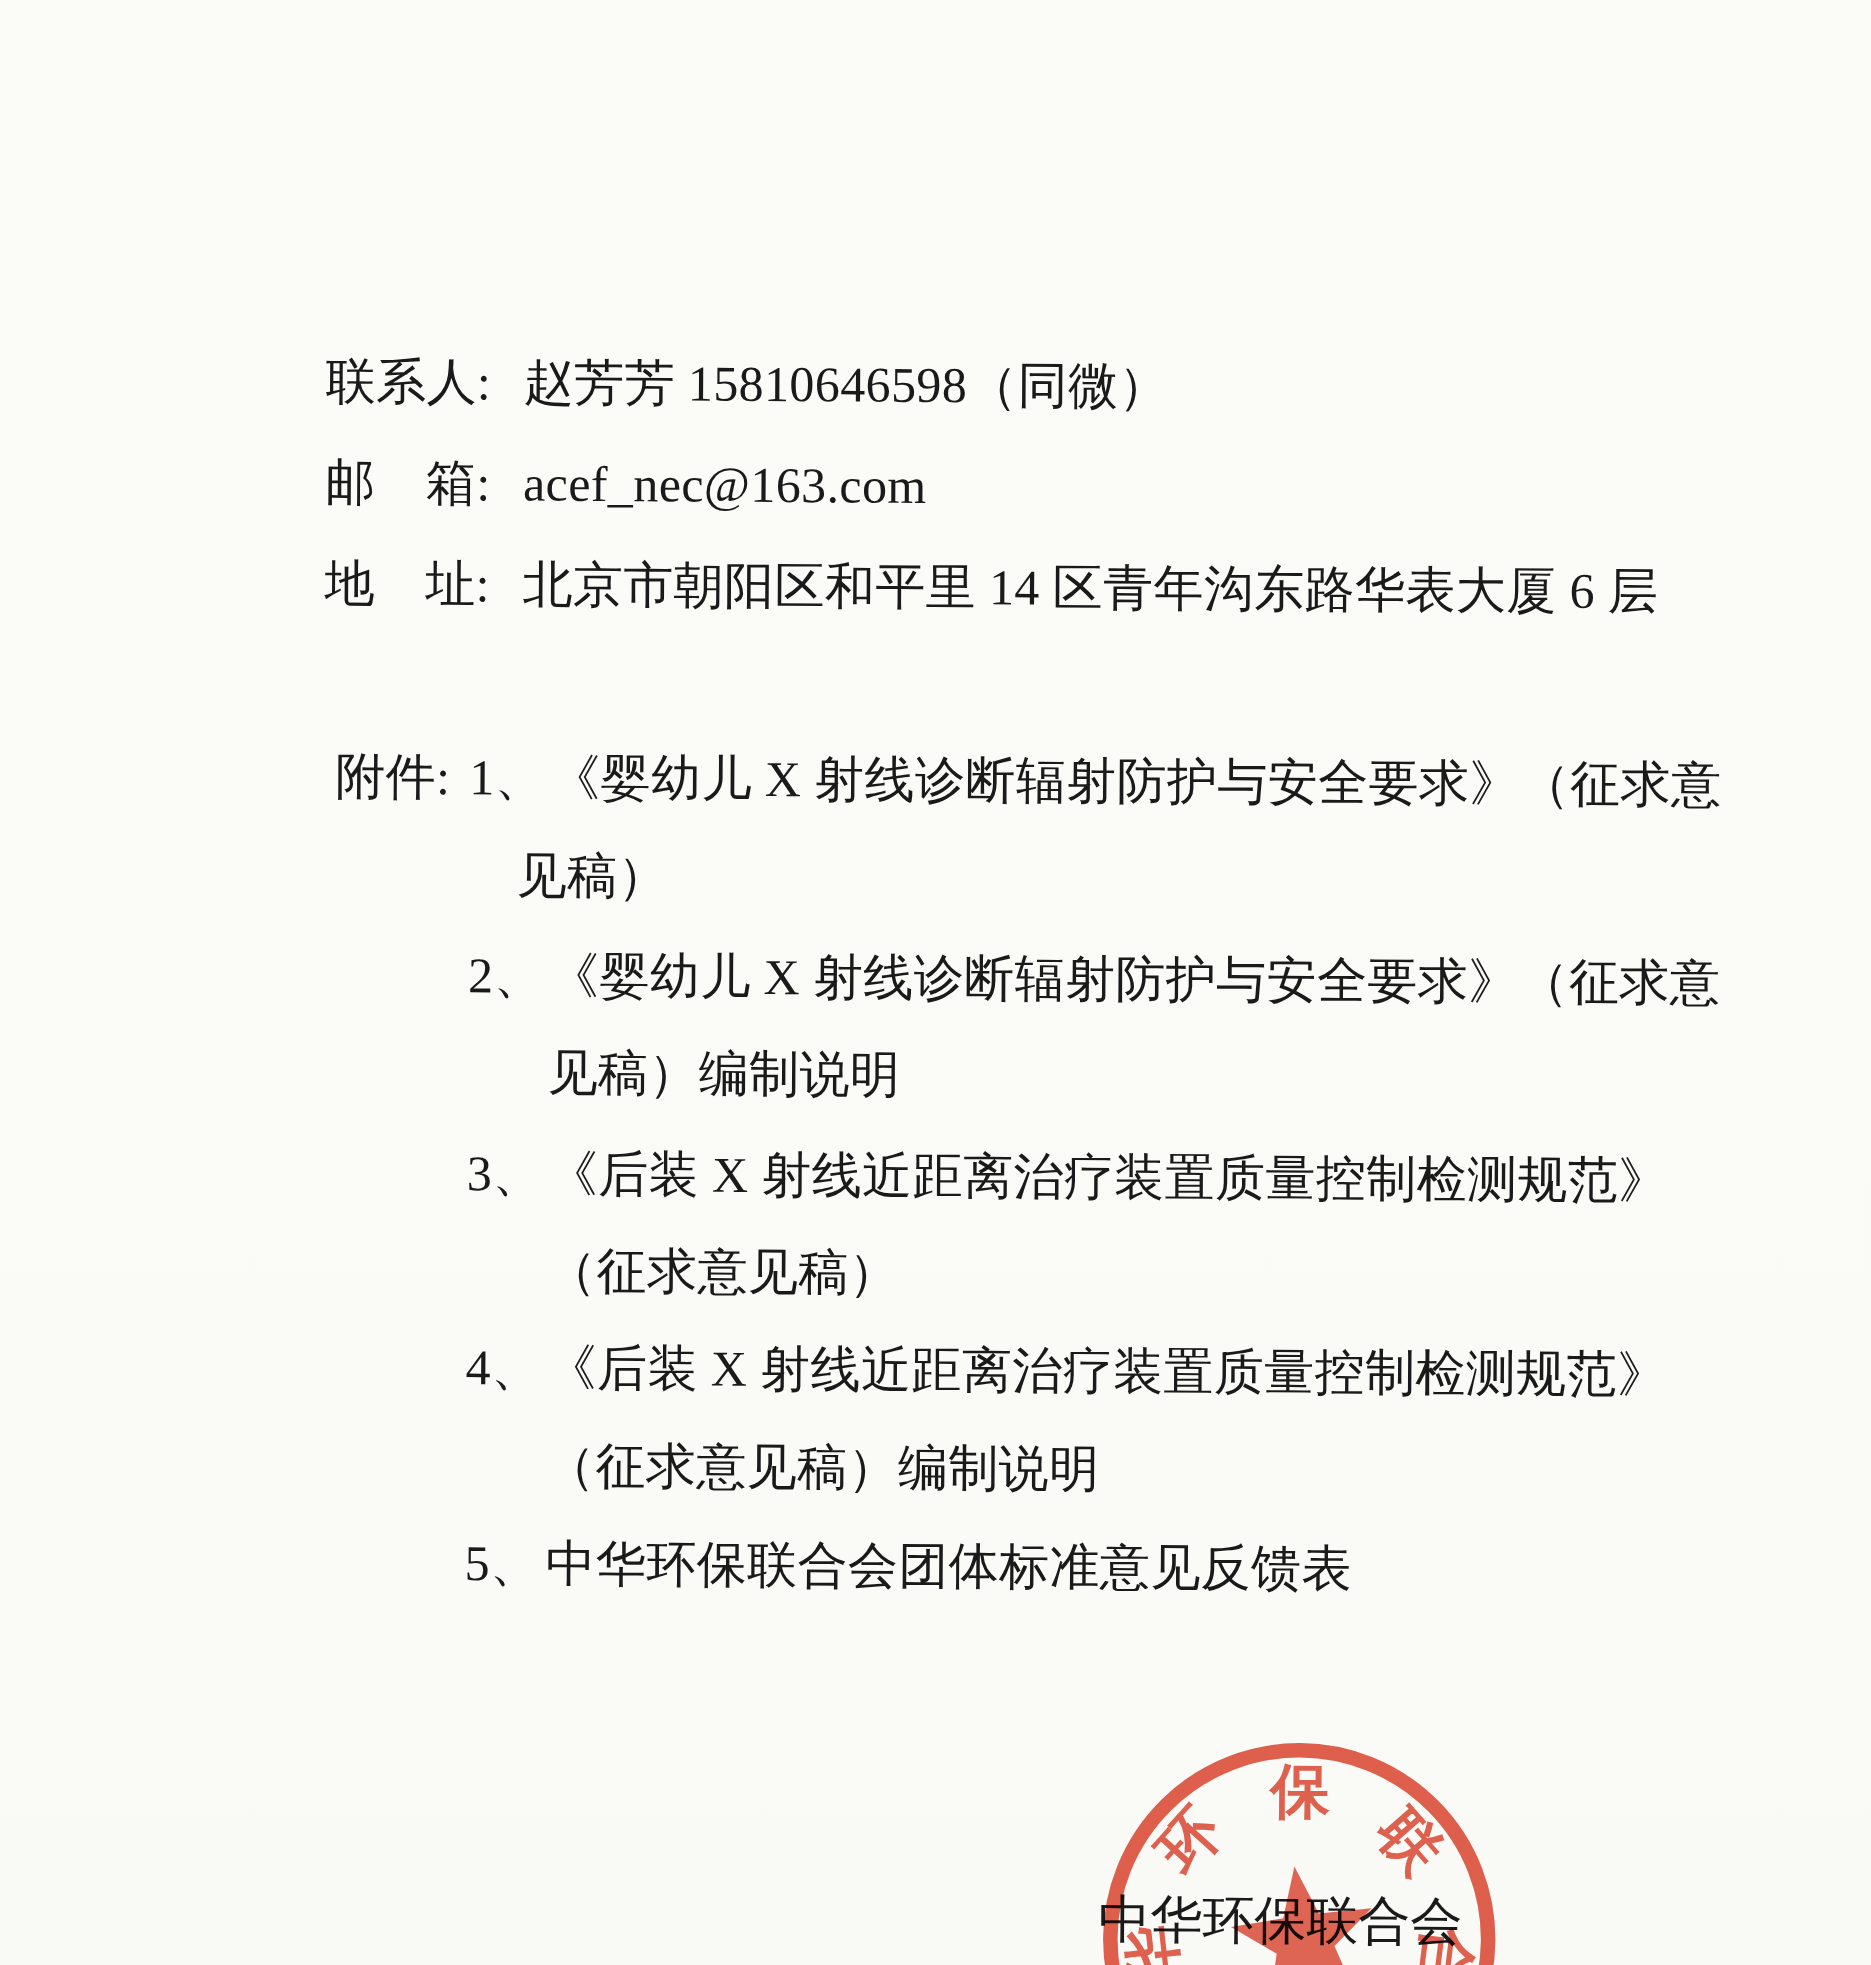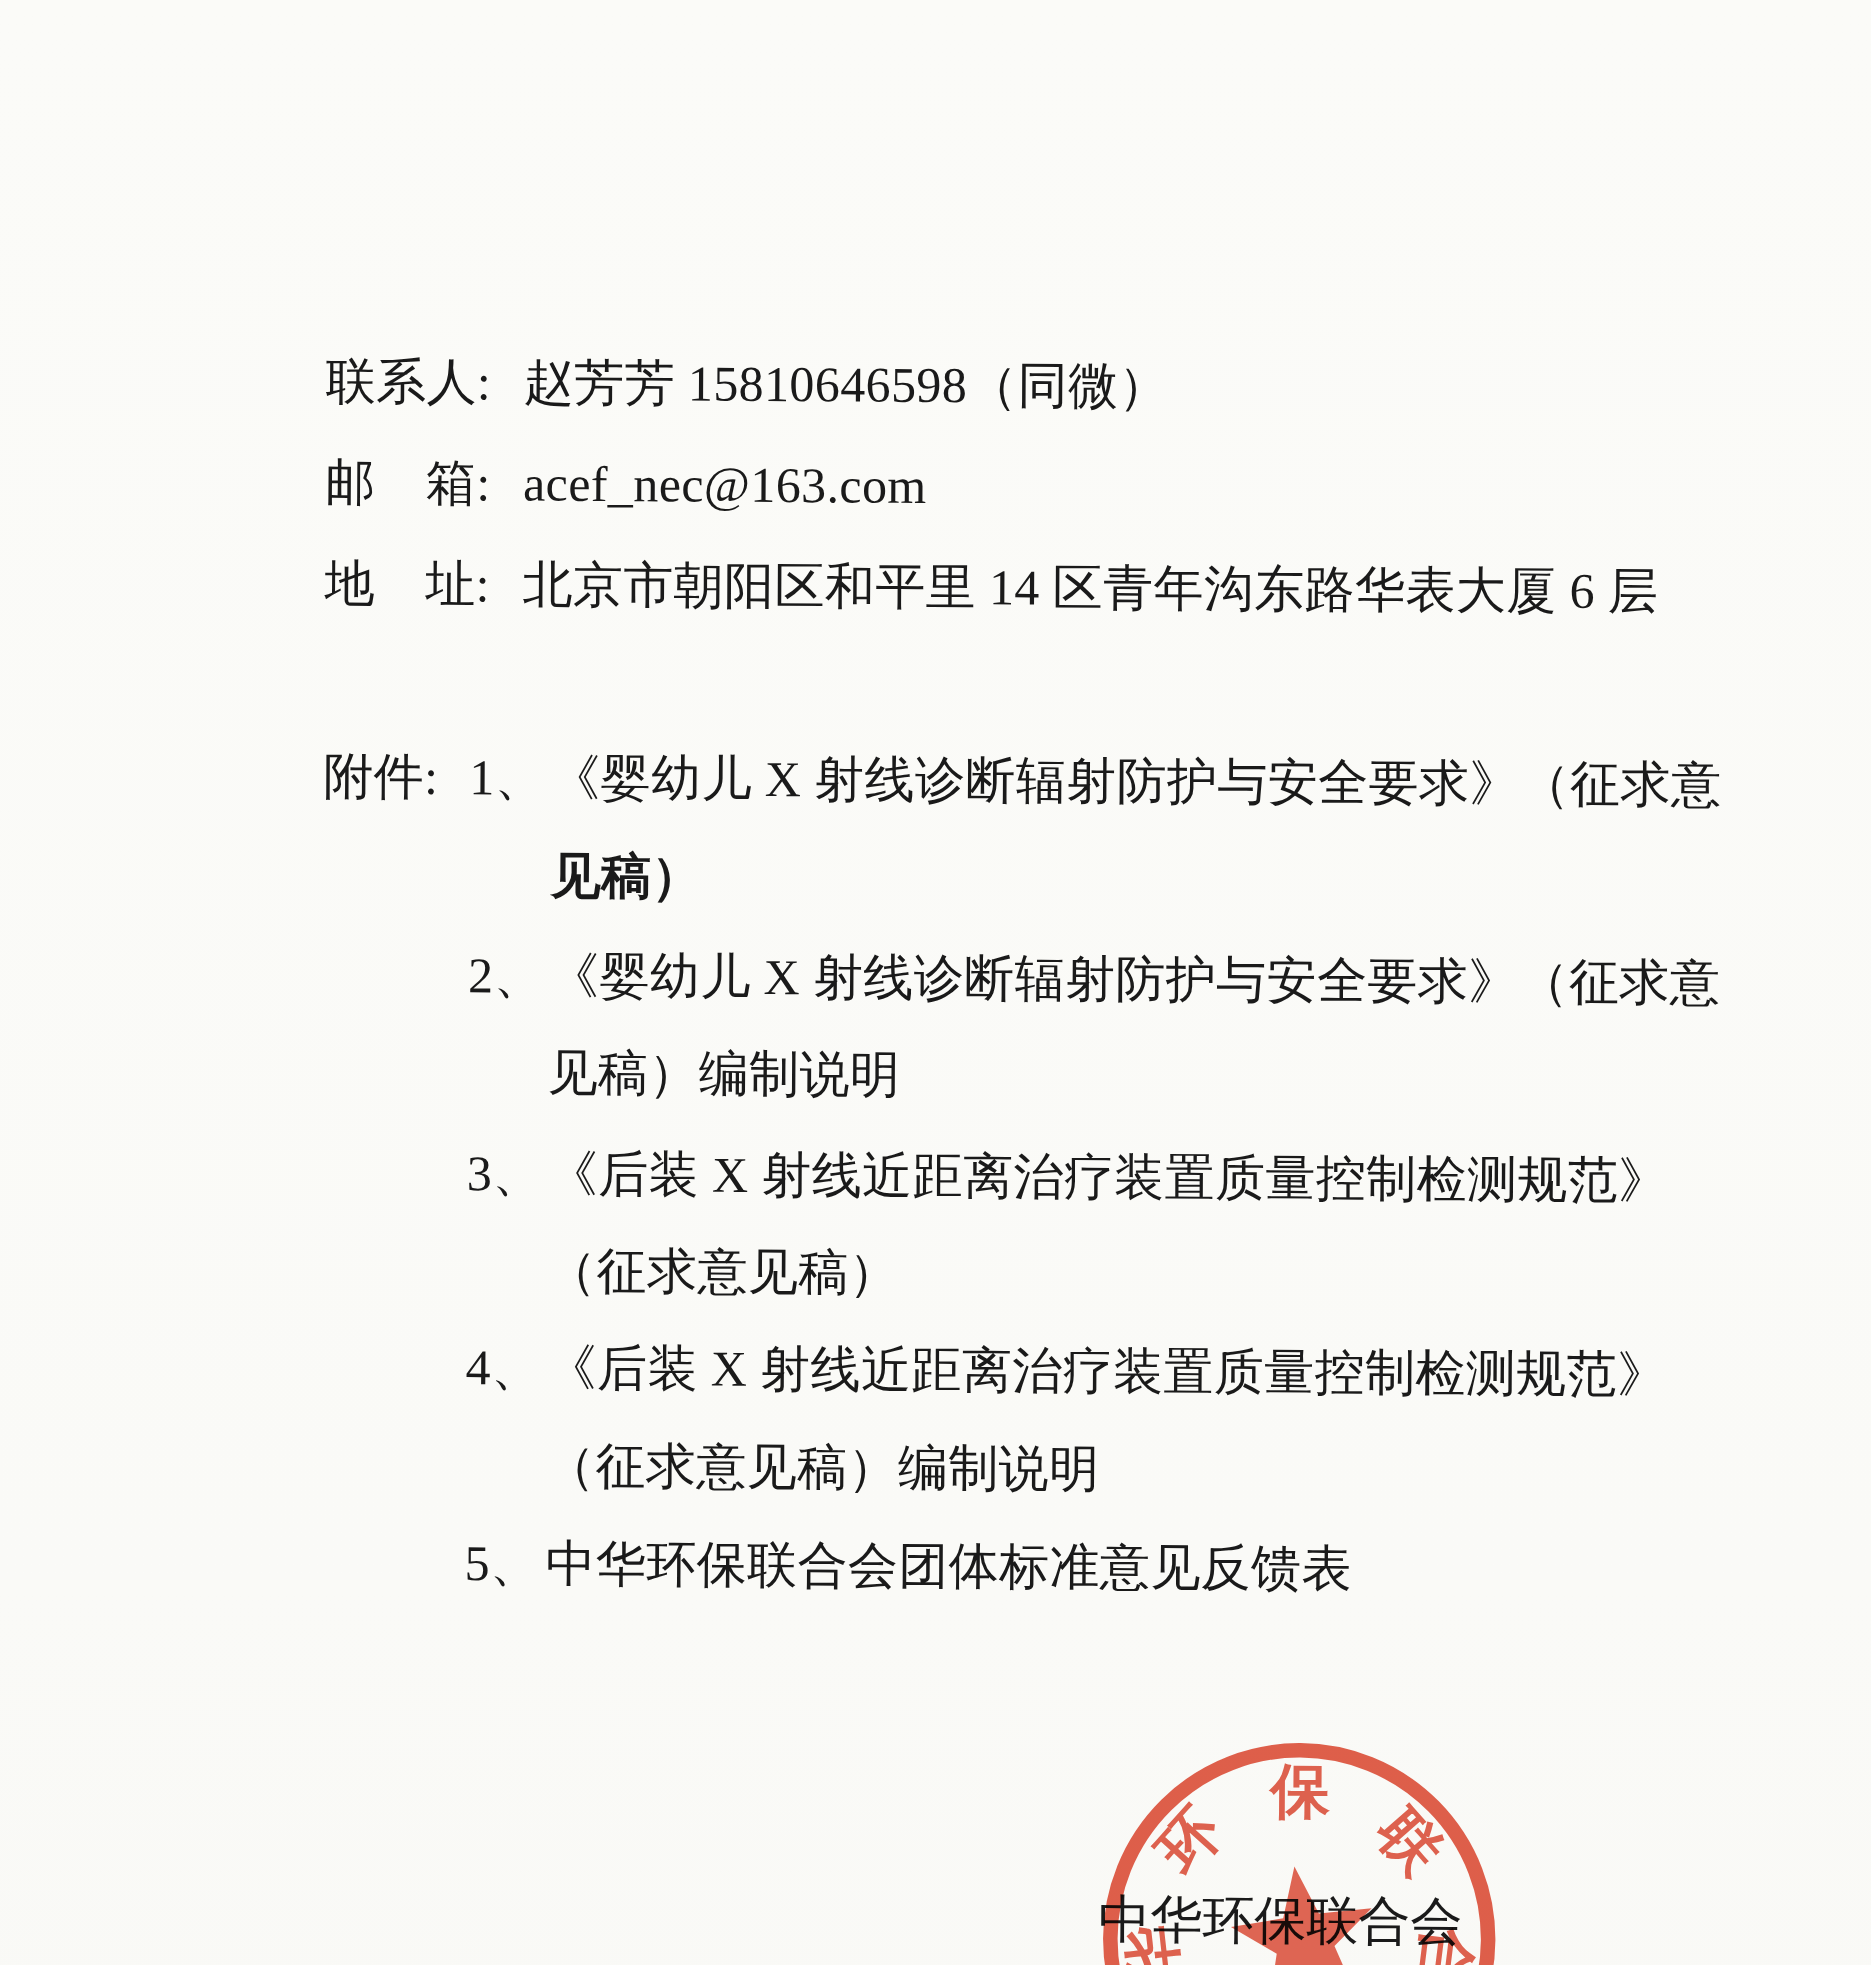--- a/index.html
+++ b/index.html
@@ -54,26 +54,26 @@
   <div class="line" style="left:320px;top:348px;">
     <span class="lbl">联系人:</span><span>赵芳芳 15810646598（同微）</span>
   </div>
   <div class="line" style="left:320px;top:449px;">
     <span class="lbl">邮　箱:</span><span>acef_nec@163.com</span>
   </div>
   <div class="line" style="left:320px;top:550px;">
     <span class="lbl">地　址:</span><span>北京市朝阳区和平里 14 区青年沟东路华表大厦 6 层</span>
   </div>
 
-  <div class="line" style="left:320px;top:743px;">附件:</div>
+  <div class="line" style="left:332px;top:743px;">附件:</div>
 
   <div class="line" style="left:466px;top:743px;">
     <span class="att-no">1、</span><span>《婴幼儿 X 射线诊断辐射防护与安全要求》（征求意</span>
   </div>
-  <div class="line" style="left:548px;top:841px;font-weight:bold;">见稿）</div>
+  <div class="line" style="left:514px;top:841px;">见稿）</div>
 
   <div class="line" style="left:466px;top:941px;">
     <span class="att-no">2、</span><span>《婴幼儿 X 射线诊断辐射防护与安全要求》（征求意</span>
   </div>
   <div class="line" style="left:546px;top:1038px;">见稿）编制说明</div>
 
   <div class="line" style="left:466px;top:1139px;">
     <span class="att-no">3、</span><span>《后装 X 射线近距离治疗装置质量控制检测规范》</span>
   </div>
   <div class="line" style="left:546px;top:1236px;">（征求意见稿）</div>

